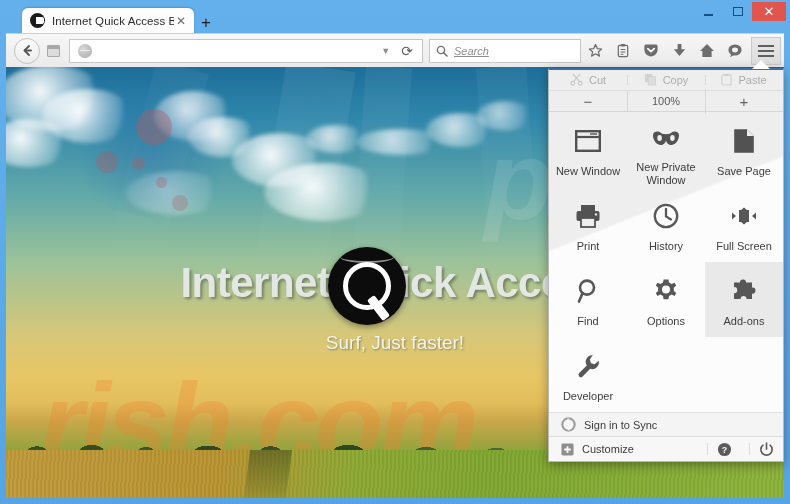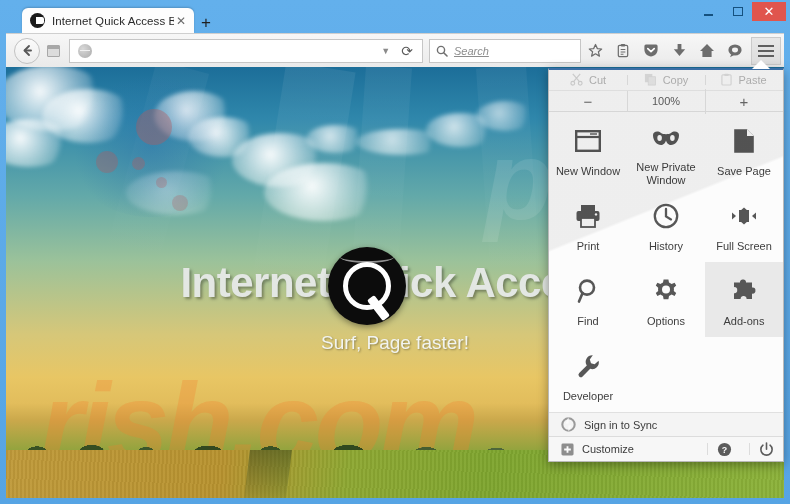--- a/index.html
+++ b/index.html
@@ -570,21 +570,21 @@
     <div id="watermark-top">pcri</div>
     <div id="watermark">rish.com</div>
 
     <div id="treeline"></div>
     <div id="field"></div>
     <div id="fieldpath"></div>
 
     <div id="hero-title">Internet Quick Access</div>
     <div id="hero-logo"></div>
     <div id="hero-logo-cap"></div>
-    <div id="hero-sub">Surf, Page faster!</div>
+    <div id="hero-sub">Surf, Just faster!</div>
 
   </div>
 
   <div id="panel-arrow"></div>
   <div id="menupanel">
     <div id="panel-shadow"></div>
 
     <div id="editrow">
       <div class="editcell">
         <svg width="13" height="13" viewBox="0 0 14 14">

